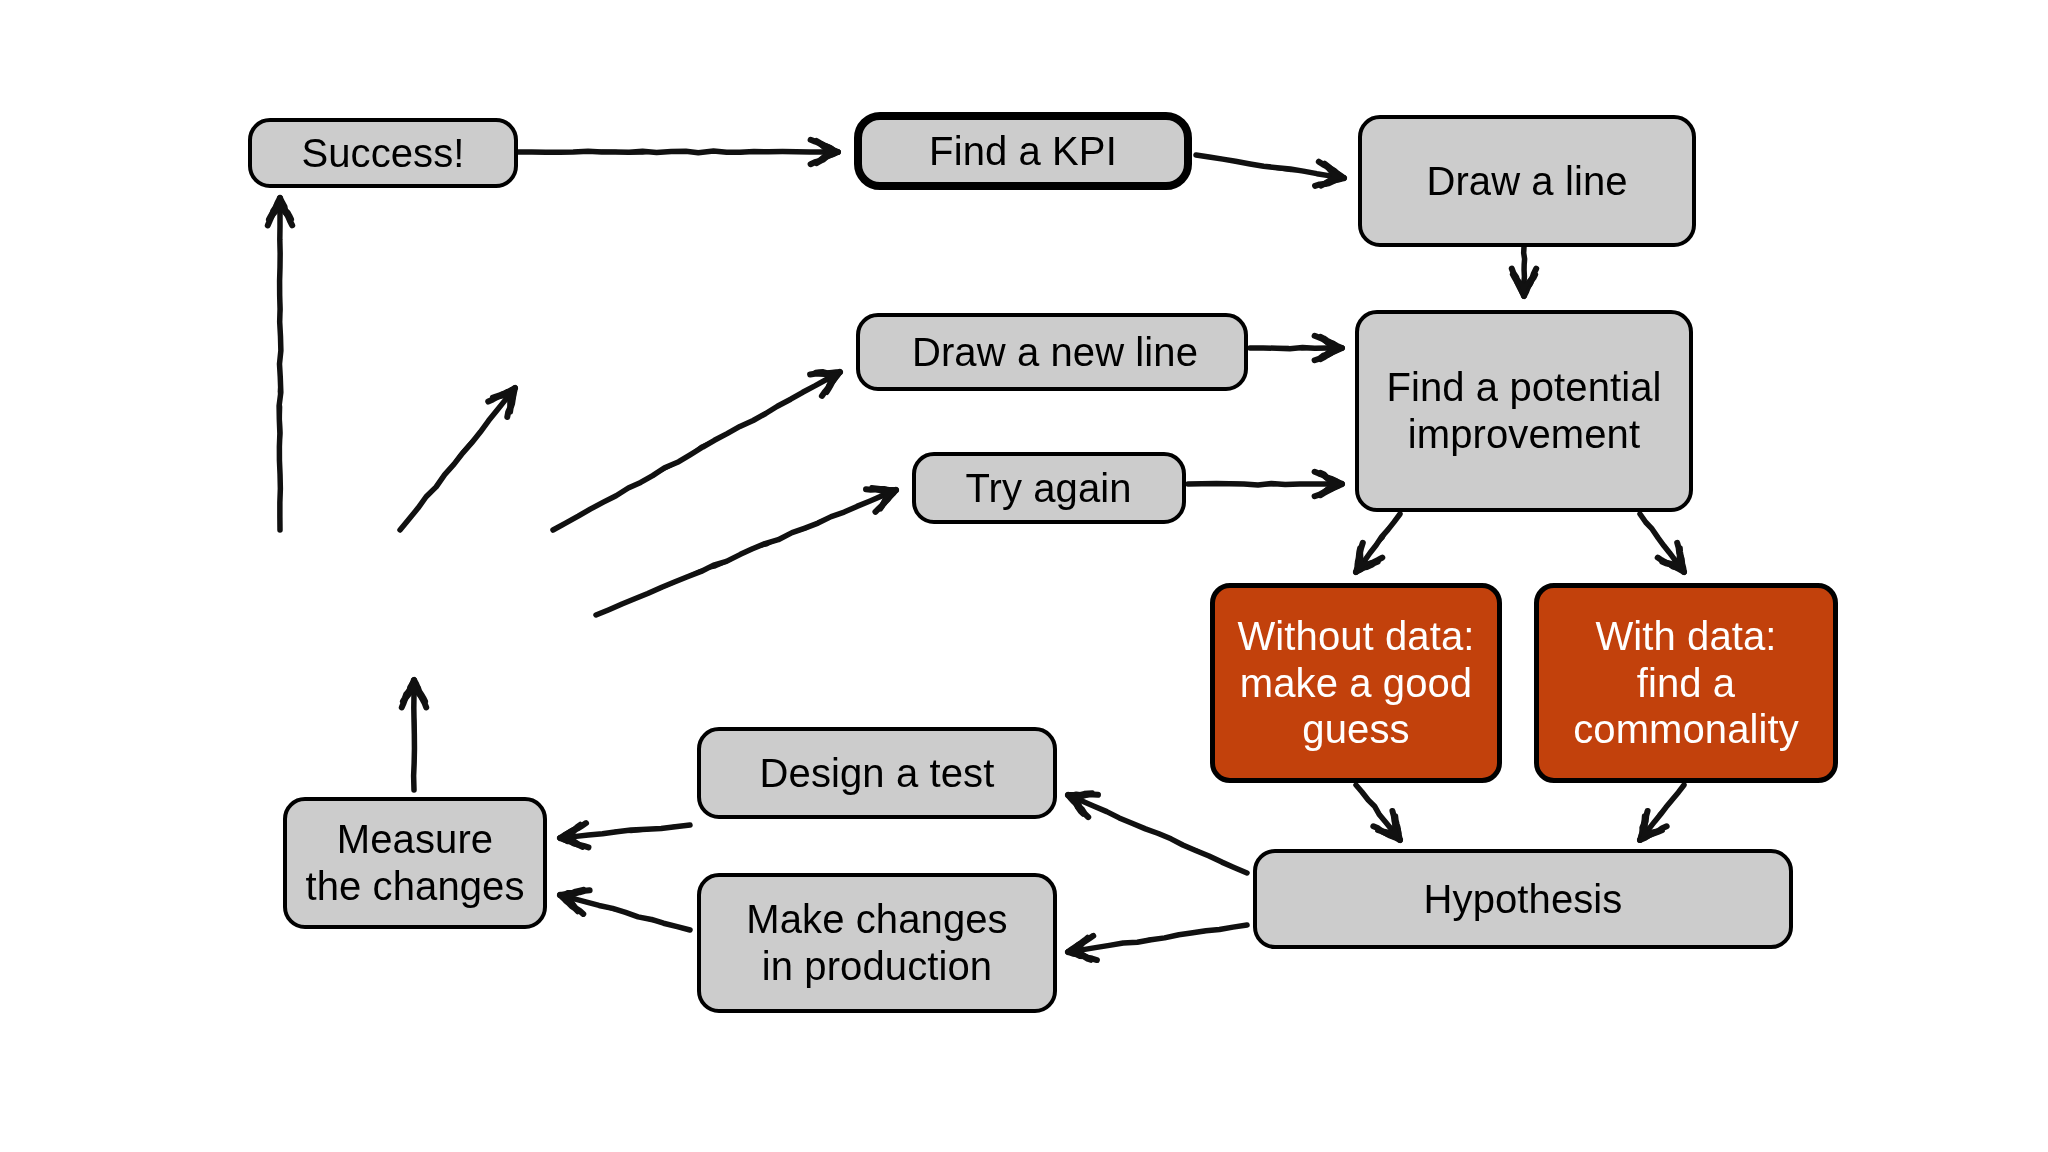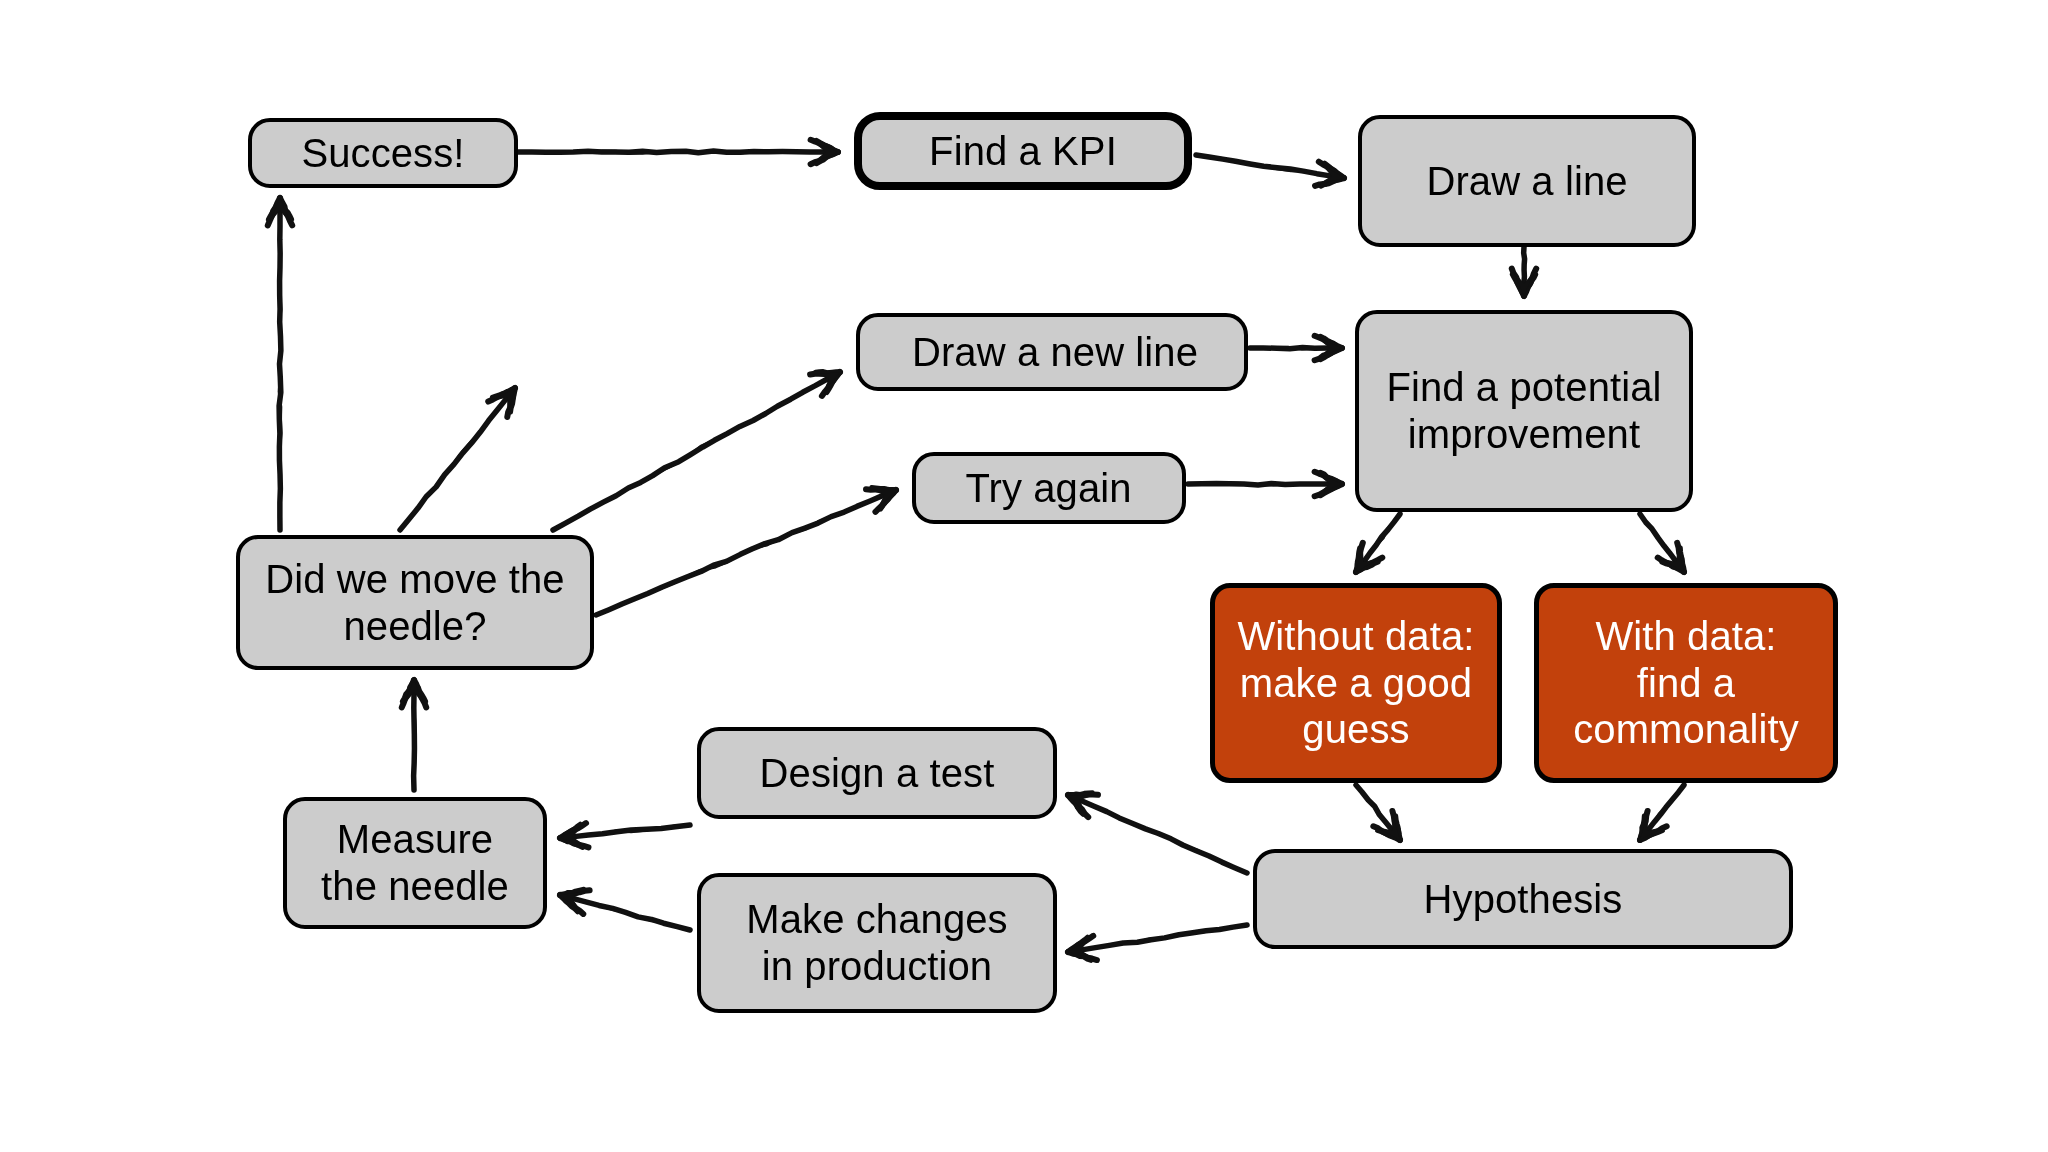--- a/index.html
+++ b/index.html
@@ -259,27 +259,25 @@
         </g>
       </g>
     </svg>
 <div class="node" style="left: 248px; top: 118px; width: 270px; height: 70px;">Success!</div>
     <div class="node emphasis" style="left: 854px; top: 112px; width: 338px; height: 78px;">Find a KPI</div>
     <div class="node" style="left: 1358px; top: 115px; width: 338px; height: 132px;">Draw a line</div>
     <div class="node" style="left: 856px; top: 313px; width: 392px; height: 78px; padding-left: 20px;">Draw a new line</div>
     <div class="node" style="left: 1355px; top: 310px; width: 338px; height: 202px;">Find a potential
 improvement</div>
     <div class="node" style="left: 912px; top: 452px; width: 274px; height: 72px; padding-left: 13px;">Try again</div>
-    <div class="node" style="left: 236px; top: 535px; width: 358px; height: 135px;">Did we move the
-needle?</div>
     <div class="node blue" style="left: 1210px; top: 583px; width: 292px; height: 200px;">Without data:
 make a good
 guess</div>
     <div class="node blue" style="left: 1534px; top: 583px; width: 304px; height: 200px;">With data:
 find a
 commonality</div>
     <div class="node" style="left: 697px; top: 727px; width: 360px; height: 92px;">Design a test</div>
     <div class="node" style="left: 1253px; top: 849px; width: 540px; height: 100px;">Hypothesis</div>
     <div class="node" style="left: 283px; top: 797px; width: 264px; height: 132px;">Measure
-the needle</div>
+the changes</div>
     <div class="node" style="left: 697px; top: 873px; width: 360px; height: 140px;">Make changes
 in production</div>
   </div>
 
 </body></html>

